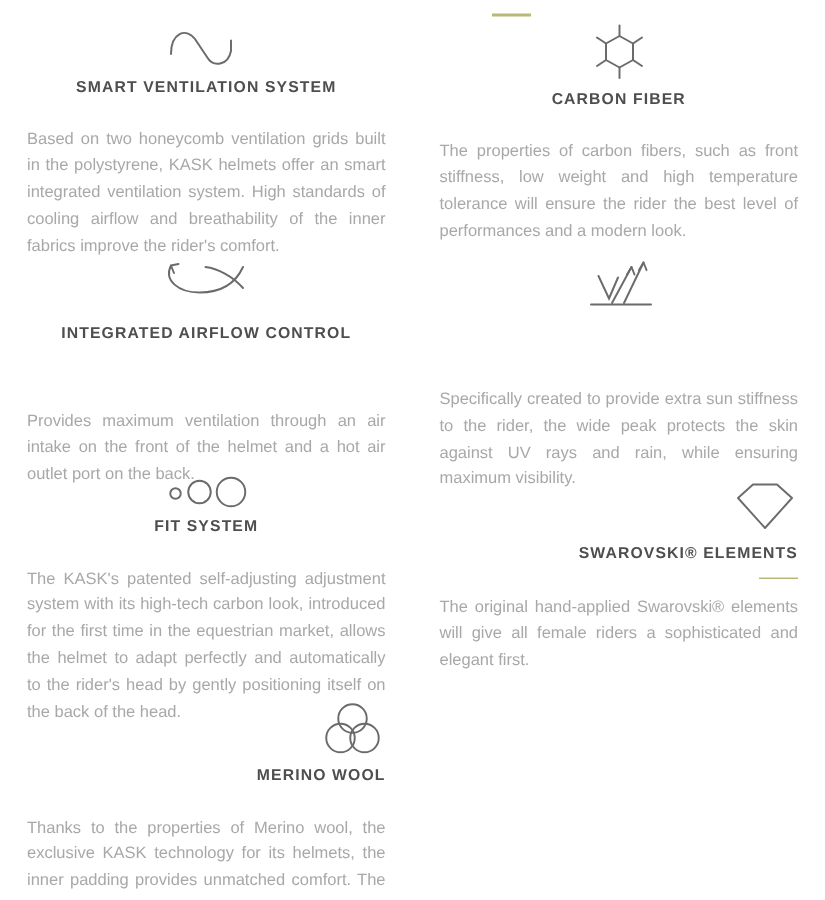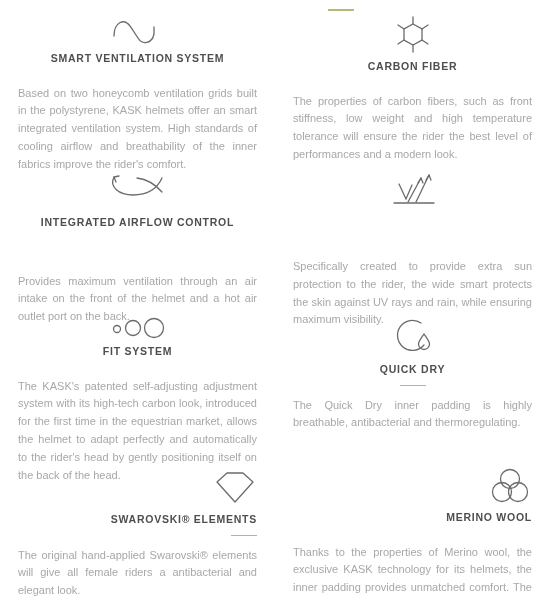--- a/index.html
+++ b/index.html
@@ -136,63 +136,50 @@
           <line x1="6" y1="33" x2="46" y2="33"></line>
           <path d="M11 14 L18 29 L24 15"></path>
           <path d="M20 32 L33 8"></path>
           <path d="M33 8 L30 13 M33 8 L35 13"></path>
           <path d="M28 32 L41 5"></path>
           <path d="M41 5 L38 10 M41 5 L43 10"></path>
         </g>
       </svg>
     </div>
     <div class="divider"></div>
-    <p class="panel-body">Specifically created to provide extra sun protection to the rider, the wide smart protects the skin against UV rays and rain, while ensuring maximum visibility.</p>
+    <p class="panel-body">Specifically created to provide extra sun stiffness to the rider, the wide peak protects the skin against UV rays and rain, while ensuring maximum visibility.</p>
   </div>
 
   <div class="feature-panel row3">
     <div class="icon-wrap">
       <svg width="58" height="26" viewBox="0 0 58 26">
         <g fill="none" stroke="#6b6b6b" stroke-width="1.3">
           <circle cx="8" cy="14" r="3.5"></circle>
           <circle cx="24" cy="13" r="7.5"></circle>
           <circle cx="45" cy="13" r="9.5"></circle>
         </g>
       </svg>
     </div>
     <div class="panel-title">FIT SYSTEM</div>
     <div class="divider"></div>
     <p class="panel-body">The KASK's patented self-adjusting adjustment system with its high-tech carbon look, introduced for the first time in the equestrian market, allows the helmet to adapt perfectly and automatically to the rider's head by gently positioning itself on the back of the head.</p>
   </div>
 
-  <div class="feature-panel row3">
-    <div class="icon-wrap">
-      <svg width="44" height="42" viewBox="0 0 44 42">
-        <g fill="none" stroke="#6b6b6b" stroke-width="1.3" stroke-linecap="round">
-          <path d="M30 7 A15 15 0 1 0 33 29"></path>
-          <path d="M33 18 C36.5 23, 38.5 25.5, 38.5 28 A4 4 0 0 1 27.5 28 C27.5 25.5, 29.5 23, 33 18 Z"></path>
-        </g>
-      </svg>
-    </div>
-    <div class="panel-title">QUICK DRY</div>
-    <div class="divider"></div>
-    <p class="panel-body">The Quick Dry inner padding is highly breathable, antibacterial and thermoregulating.</p>
-  </div>
 
   <div class="feature-panel row4">
     <div class="icon-wrap">
       <svg width="44" height="40" viewBox="0 0 44 40">
         <g fill="none" stroke="#6b6b6b" stroke-width="1.3" stroke-linejoin="round">
           <polygon points="14,6 30,6 40,15 22,35 4,15"></polygon>
         </g>
       </svg>
     </div>
     <div class="panel-title">SWAROVSKI® ELEMENTS</div>
     <div class="divider"></div>
-    <p class="panel-body">The original hand-applied Swarovski® elements will give all female riders a antibacterial and elegant look.</p>
+    <p class="panel-body">The original hand-applied Swarovski® elements will give all female riders a sophisticated and elegant first.</p>
   </div>
 
   <div class="feature-panel row4">
     <div class="icon-wrap">
       <svg width="44" height="42" viewBox="0 0 44 42">
         <g fill="none" stroke="#6b6b6b" stroke-width="1.3">
           <circle cx="22" cy="14" r="9.5"></circle>
           <circle cx="14" cy="27" r="9.5"></circle>
           <circle cx="30" cy="27" r="9.5"></circle>
         </g>

